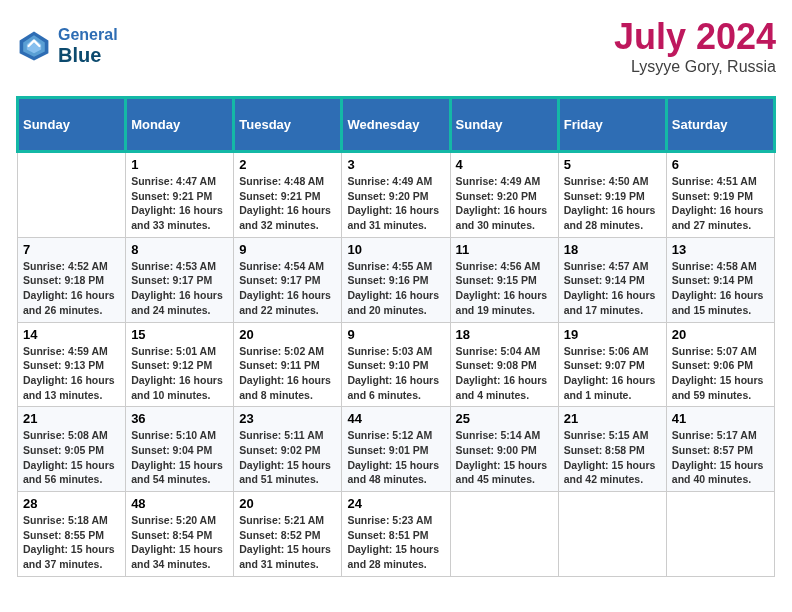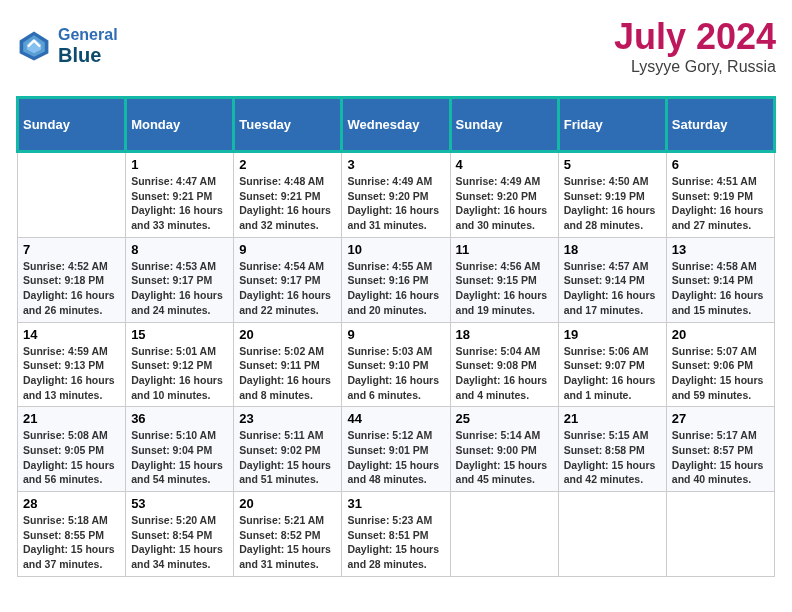--- a/index.html
+++ b/index.html
@@ -226,39 +226,39 @@
         </td>
         <td>
           <div class="day-number">25</div>
           <div class="day-info">Sunrise: 5:14 AM<br>Sunset: 9:00 PM<br>Daylight: 15 hours and 45 minutes.</div>
         </td>
         <td>
           <div class="day-number">21</div>
           <div class="day-info">Sunrise: 5:15 AM<br>Sunset: 8:58 PM<br>Daylight: 15 hours and 42 minutes.</div>
         </td>
         <td>
-          <div class="day-number">27</div>
+          <div class="day-number">41</div>
           <div class="day-info">Sunrise: 5:17 AM<br>Sunset: 8:57 PM<br>Daylight: 15 hours and 40 minutes.</div>
         </td>
       </tr>
       <tr>
         <td>
           <div class="day-number">28</div>
           <div class="day-info">Sunrise: 5:18 AM<br>Sunset: 8:55 PM<br>Daylight: 15 hours and 37 minutes.</div>
         </td>
         <td>
-          <div class="day-number">53</div>
+          <div class="day-number">48</div>
           <div class="day-info">Sunrise: 5:20 AM<br>Sunset: 8:54 PM<br>Daylight: 15 hours and 34 minutes.</div>
         </td>
         <td>
           <div class="day-number">20</div>
           <div class="day-info">Sunrise: 5:21 AM<br>Sunset: 8:52 PM<br>Daylight: 15 hours and 31 minutes.</div>
         </td>
         <td>
-          <div class="day-number">31</div>
+          <div class="day-number">24</div>
           <div class="day-info">Sunrise: 5:23 AM<br>Sunset: 8:51 PM<br>Daylight: 15 hours and 28 minutes.</div>
         </td>
         <td class="empty-cell"></td>
         <td class="empty-cell"></td>
         <td class="empty-cell"></td>
       </tr>
     </tbody>
 </table>
 
 </body></html>

